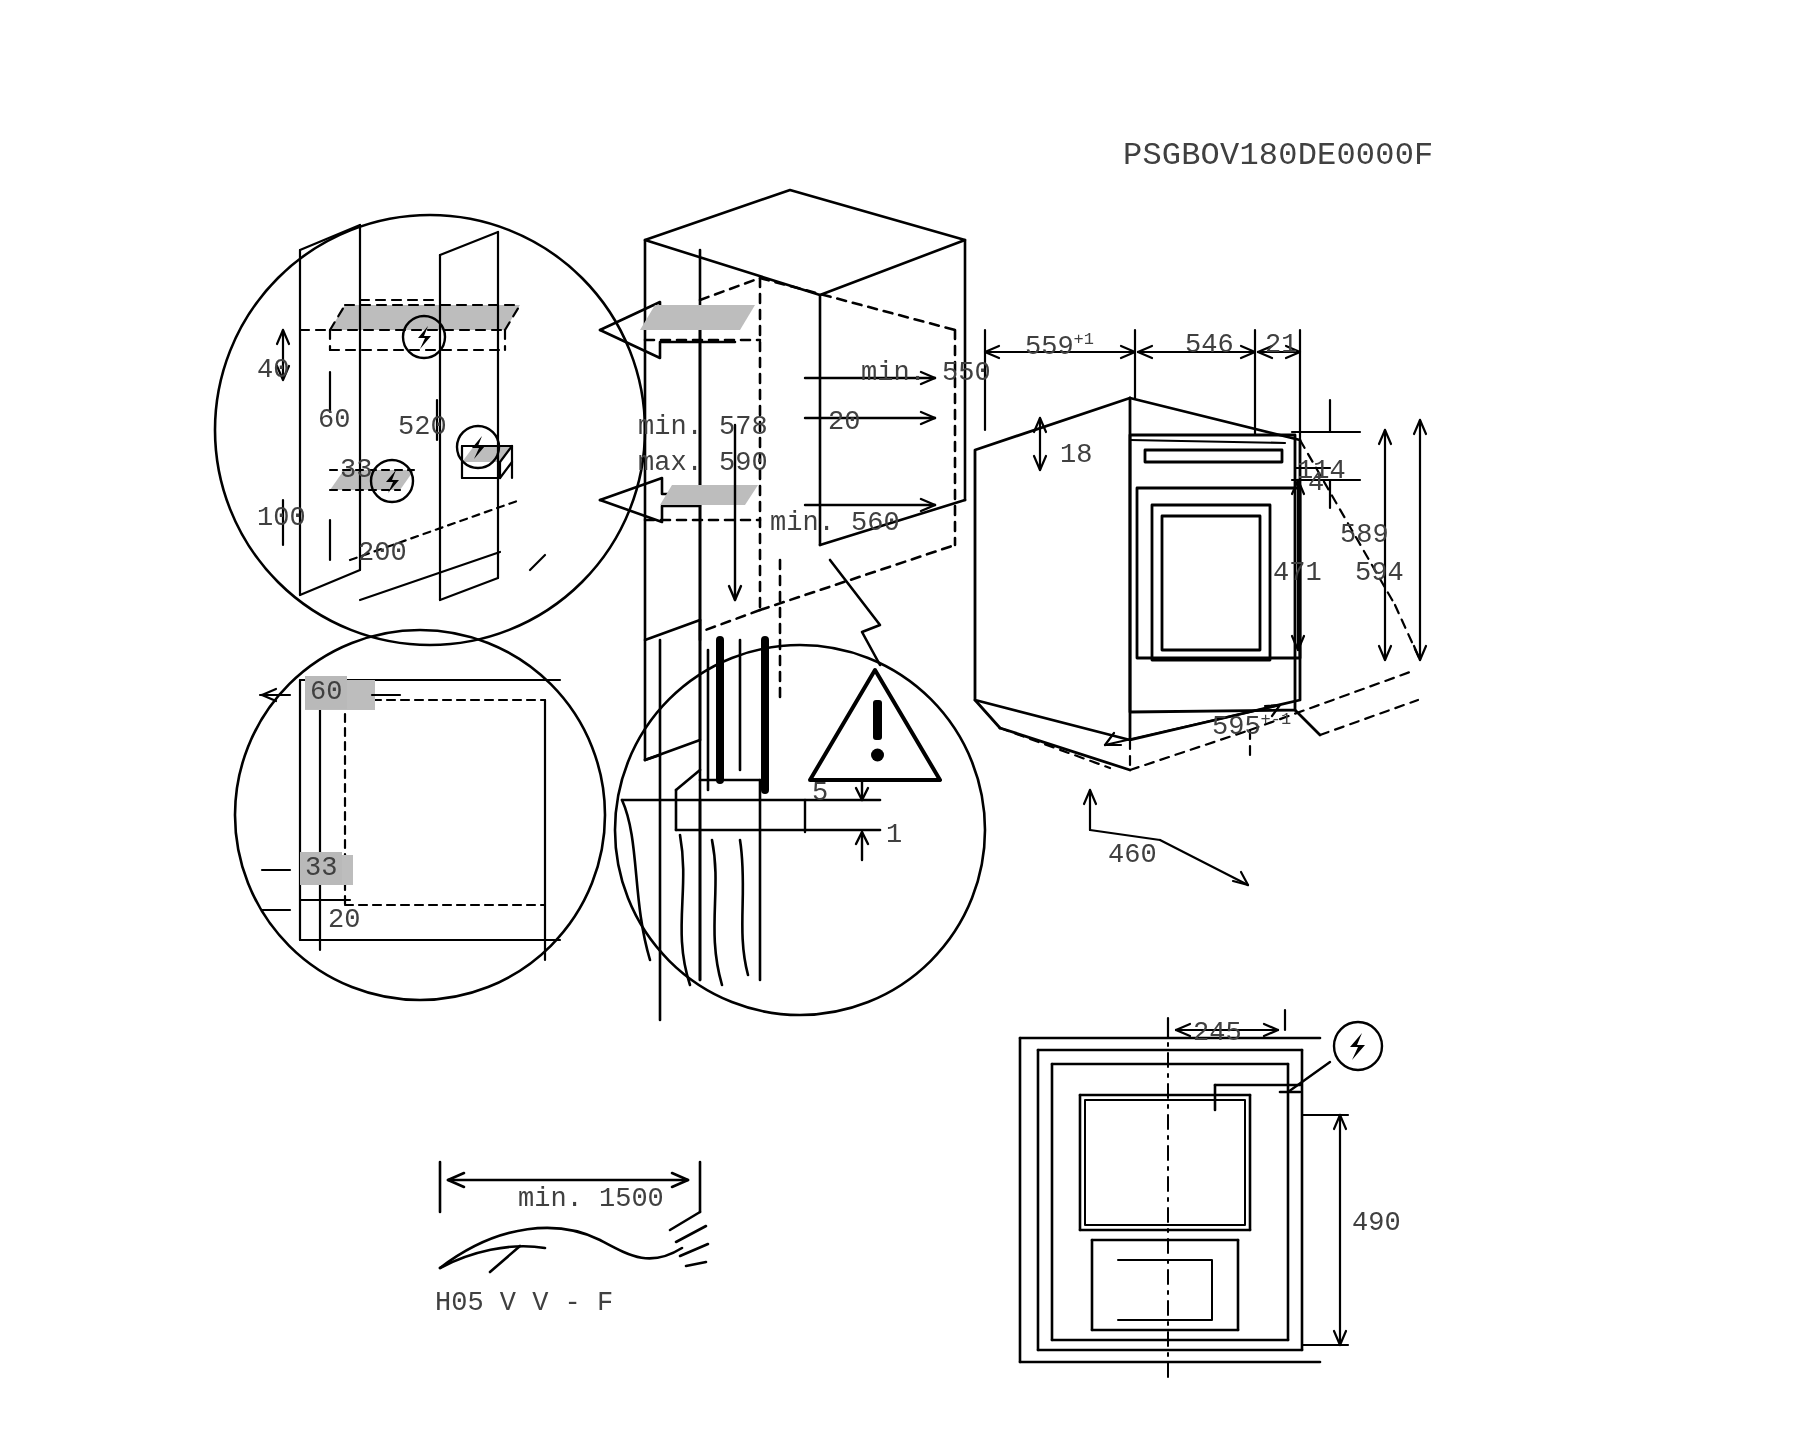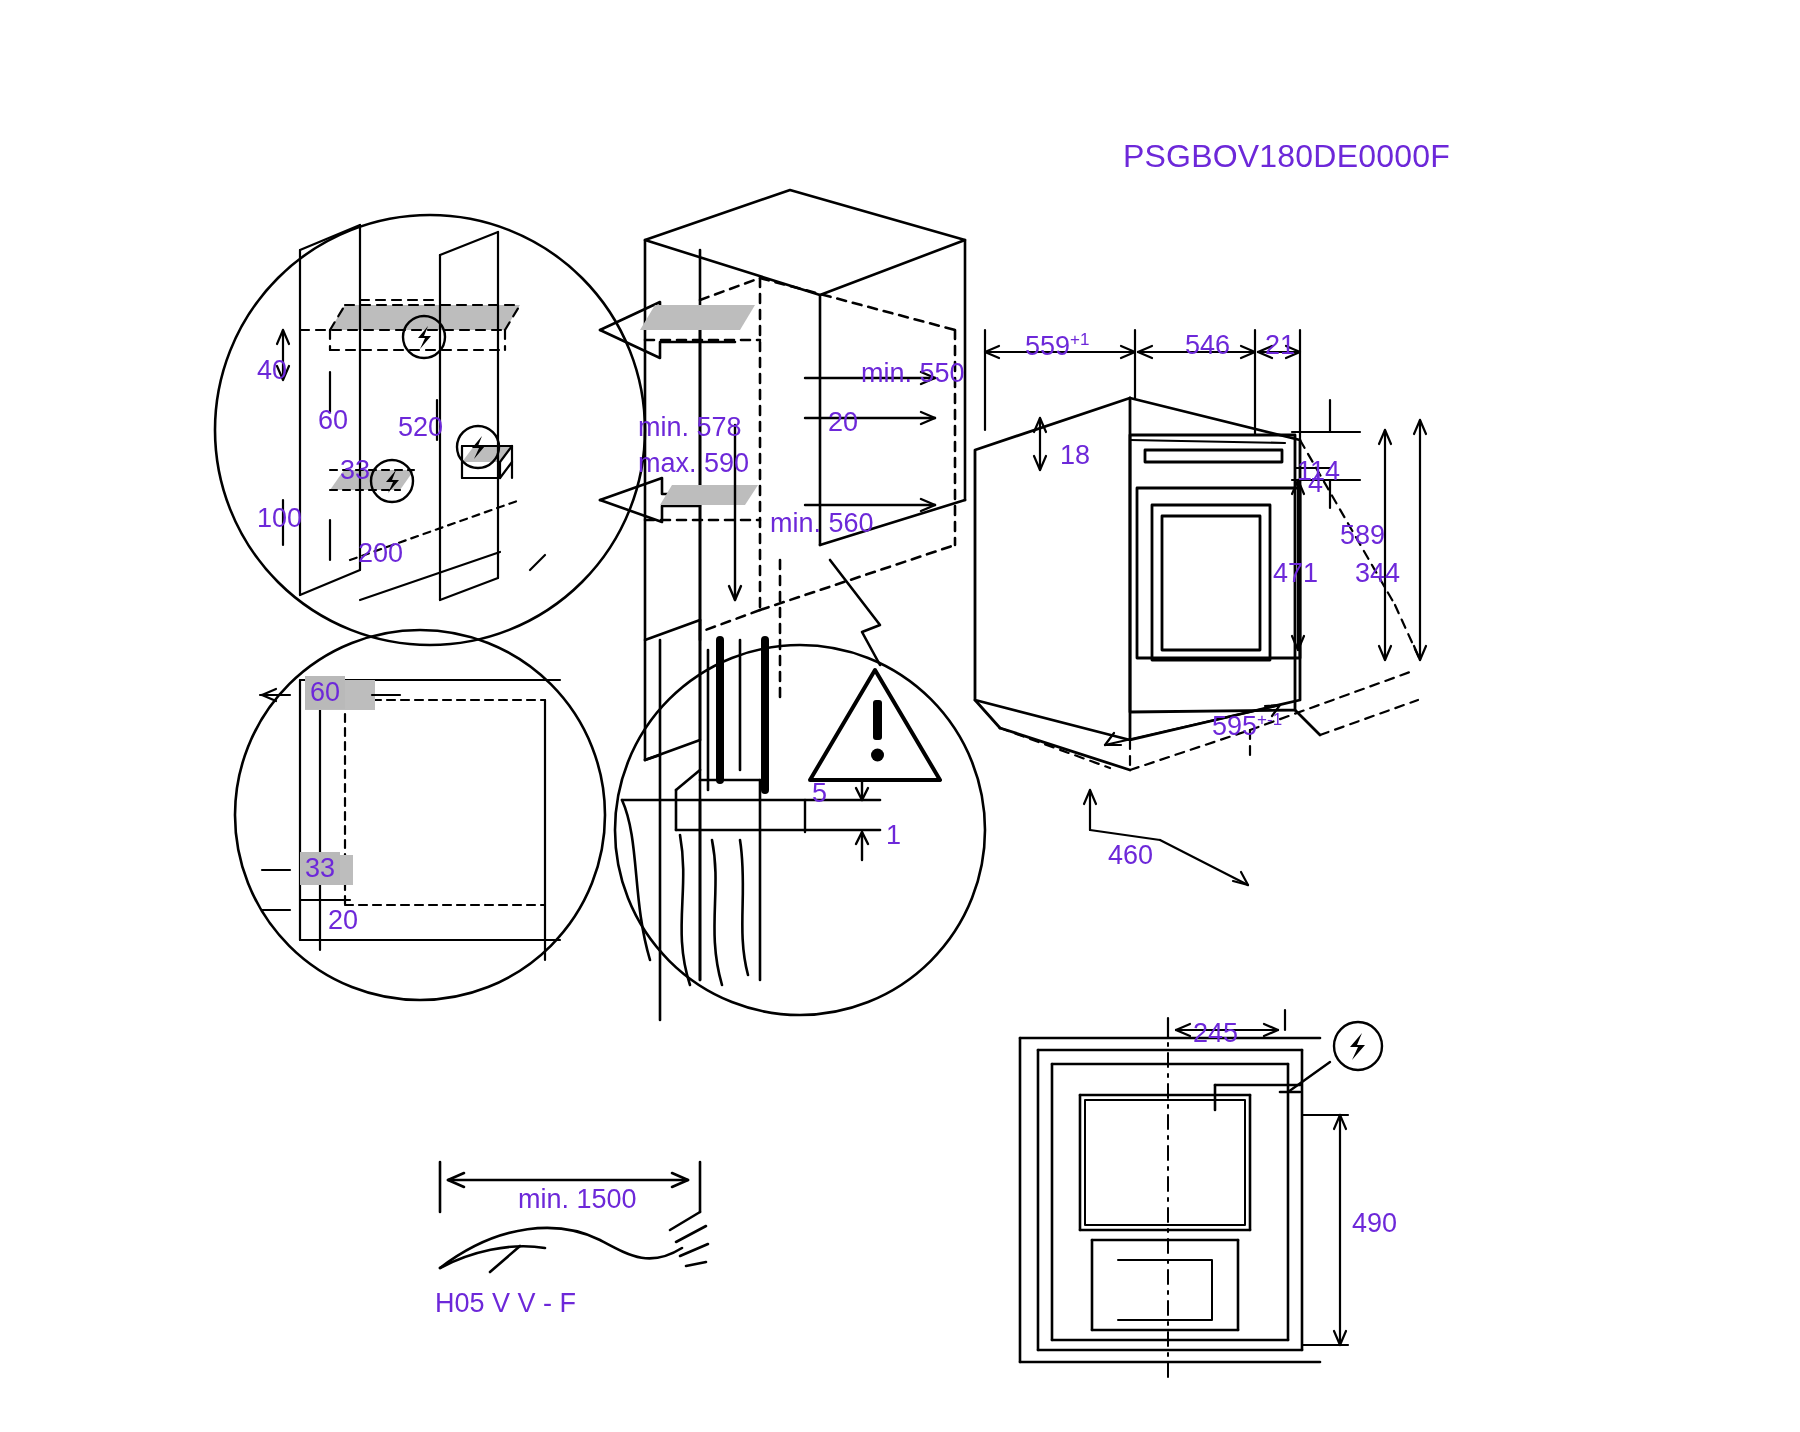--- a/index.html
+++ b/index.html
@@ -16,23 +16,23 @@
     overflow: hidden;
   }
   #sheet {
     position: absolute;
     left: 0; top: 0;
     width: 1800px;
     height: 1432px;
   }
   .lbl {
     position: absolute;
-    font-family: Liberation Sans, sans-serif;
+    font-family: Liberation Mono, monospace;
     font-size: 27px;
-    color: #6d28d9;
+    color: #404040;
     white-space: nowrap;
     line-height: 1.15;
   }
   .lbl.code {
     font-size: 32px;
     letter-spacing: 0.2px;
   }
   .lbl.shaded {
     background: #b9b9b9;
     padding: 1px 5px;
@@ -393,21 +393,21 @@
   <div class="lbl" style="left:812px; top:778px;">5</div>
   <div class="lbl" style="left:886px; top:820px;">1</div>
 
   <div class="lbl" style="left:1025px; top:330px;"><span>559</span><span class="sup">+1</span></div>
   <div class="lbl" style="left:1185px; top:330px;">546</div>
   <div class="lbl" style="left:1265px; top:330px;">21</div>
   <div class="lbl" style="left:1060px; top:440px;">18</div>
   <div class="lbl" style="left:1297px; top:432px;margin-top:24px;">114</div>
   <div class="lbl" style="left:1308px; top:468px;">4</div>
   <div class="lbl" style="left:1340px; top:520px;">589</div>
-  <div class="lbl" style="left:1355px; top:558px;">344</div>
+  <div class="lbl" style="left:1355px; top:558px;">594</div>
   <div class="lbl" style="left:1273px; top:558px;">471</div>
   <div class="lbl" style="left:1212px; top:710px;"><span>595</span><span class="sup">+-1</span></div>
   <div class="lbl" style="left:1108px; top:840px;">460</div>
 
   <div class="lbl" style="left:1193px; top:1018px;">245</div>
   <div class="lbl" style="left:1352px; top:1208px;">490</div>
 
   <div class="lbl" style="left:518px; top:1184px;text-align:right;">min. 1500</div>
   <div class="lbl" style="left:435px; top:1288px;">H05 V V - F</div>
 

